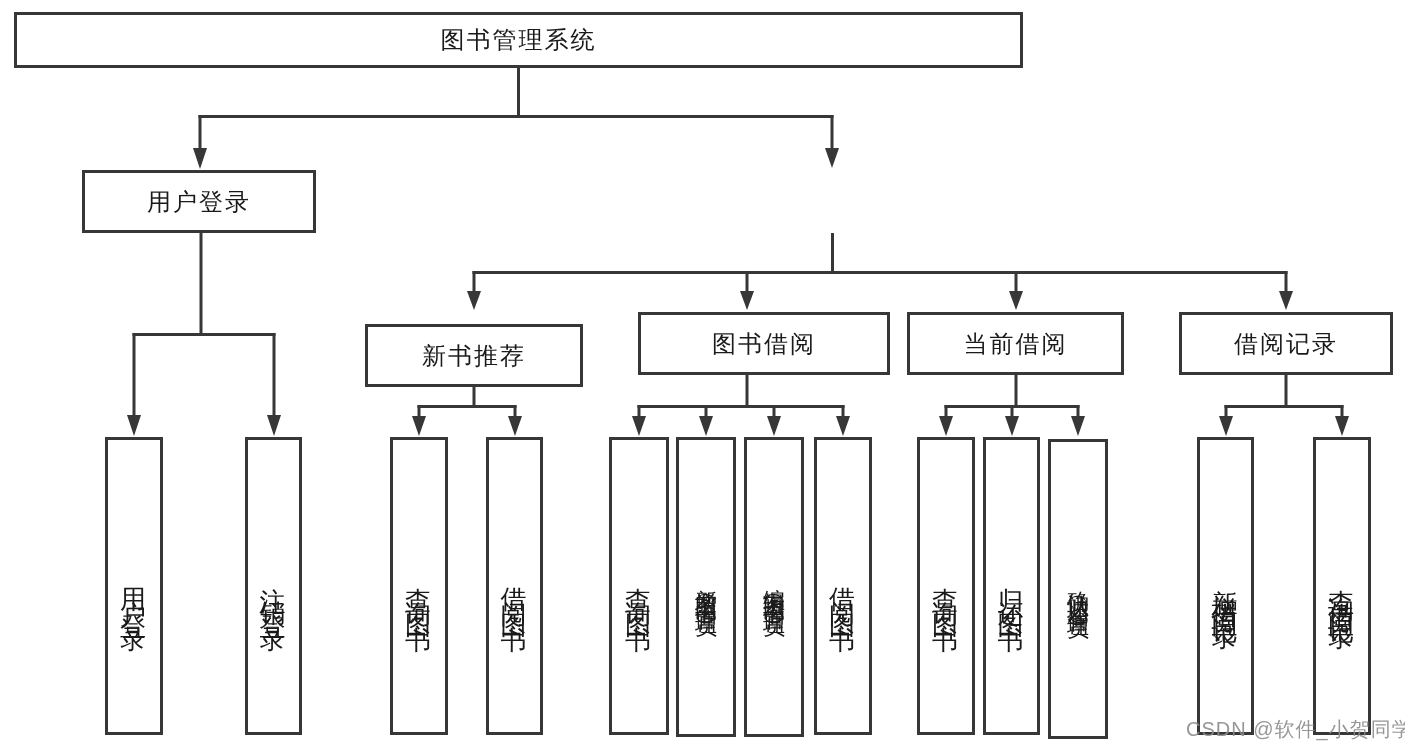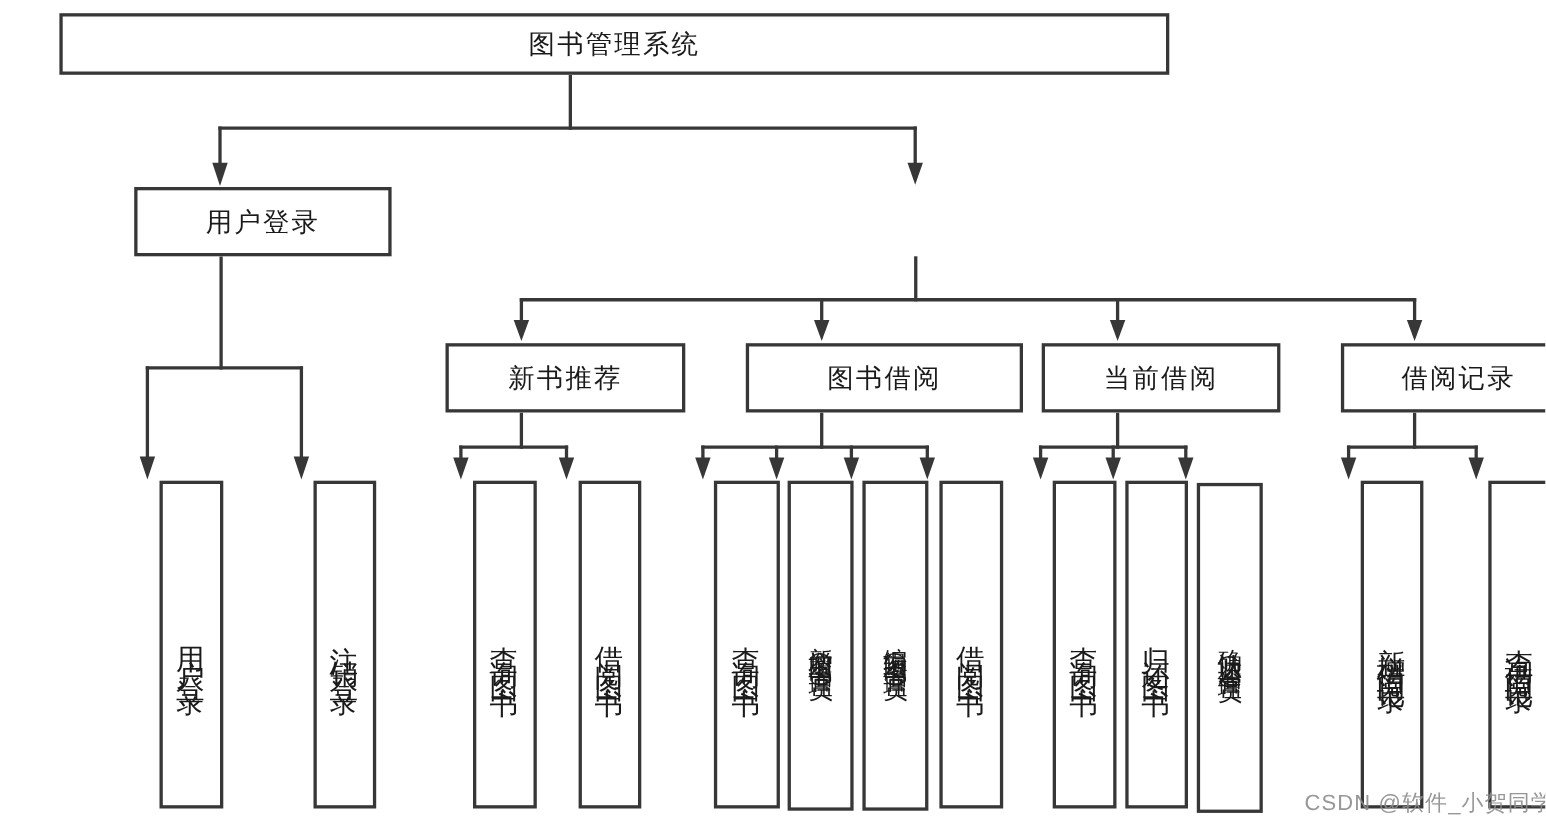--- a/index.html
+++ b/index.html
@@ -20,21 +20,20 @@
   #connectors polygon { fill: #373737; }
   .node {
     position: absolute;
     box-sizing: border-box;
     background: #ffffff;
     border: 3px solid #373737;
     display: flex;
     align-items: center;
     justify-content: center;
     color: #1a1a1a;
-    margin-left: 40px;
   }
   .node.h { font-size: 24px; letter-spacing: 2px; }
   .node.v .vtext {
     writing-mode: vertical-rl;
     text-orientation: mixed;
     white-space: nowrap;
   }
   .node.v.v4 .vtext { font-size: 26px; letter-spacing: 13px; padding-top: 13px; }
   .node.v.v6 .vtext { font-size: 26px; letter-spacing: 7px;  padding-top: 7px; }
   .node.v.v9 .vtext { font-size: 22px; letter-spacing: 4px;  padding-top: 4px; }
@@ -116,21 +115,21 @@
   </svg>
 
   <div class="node h" style="left:14px;top:12px;width:1009px;height:56px">
     <span>图书管理系统</span>
   </div>
 
   <div class="node h" style="left:82px;top:170px;width:234px;height:63px">
     <span>用户登录</span>
   </div>
 
-  <div class="node h" style="left:365px;top:312px;width:218px;height:63px">
+  <div class="node h" style="left:365px;top:324px;width:218px;height:63px">
     <span>新书推荐</span>
   </div>
   <div class="node h" style="left:638px;top:312px;width:252px;height:63px">
     <span>图书借阅</span>
   </div>
   <div class="node h" style="left:1179px;top:312px;width:214px;height:63px">
     <span>借阅记录</span>
   </div>
   <div class="node h" style="left:907px;top:312px;width:217px;height:63px">
     <span>当前借阅</span>

